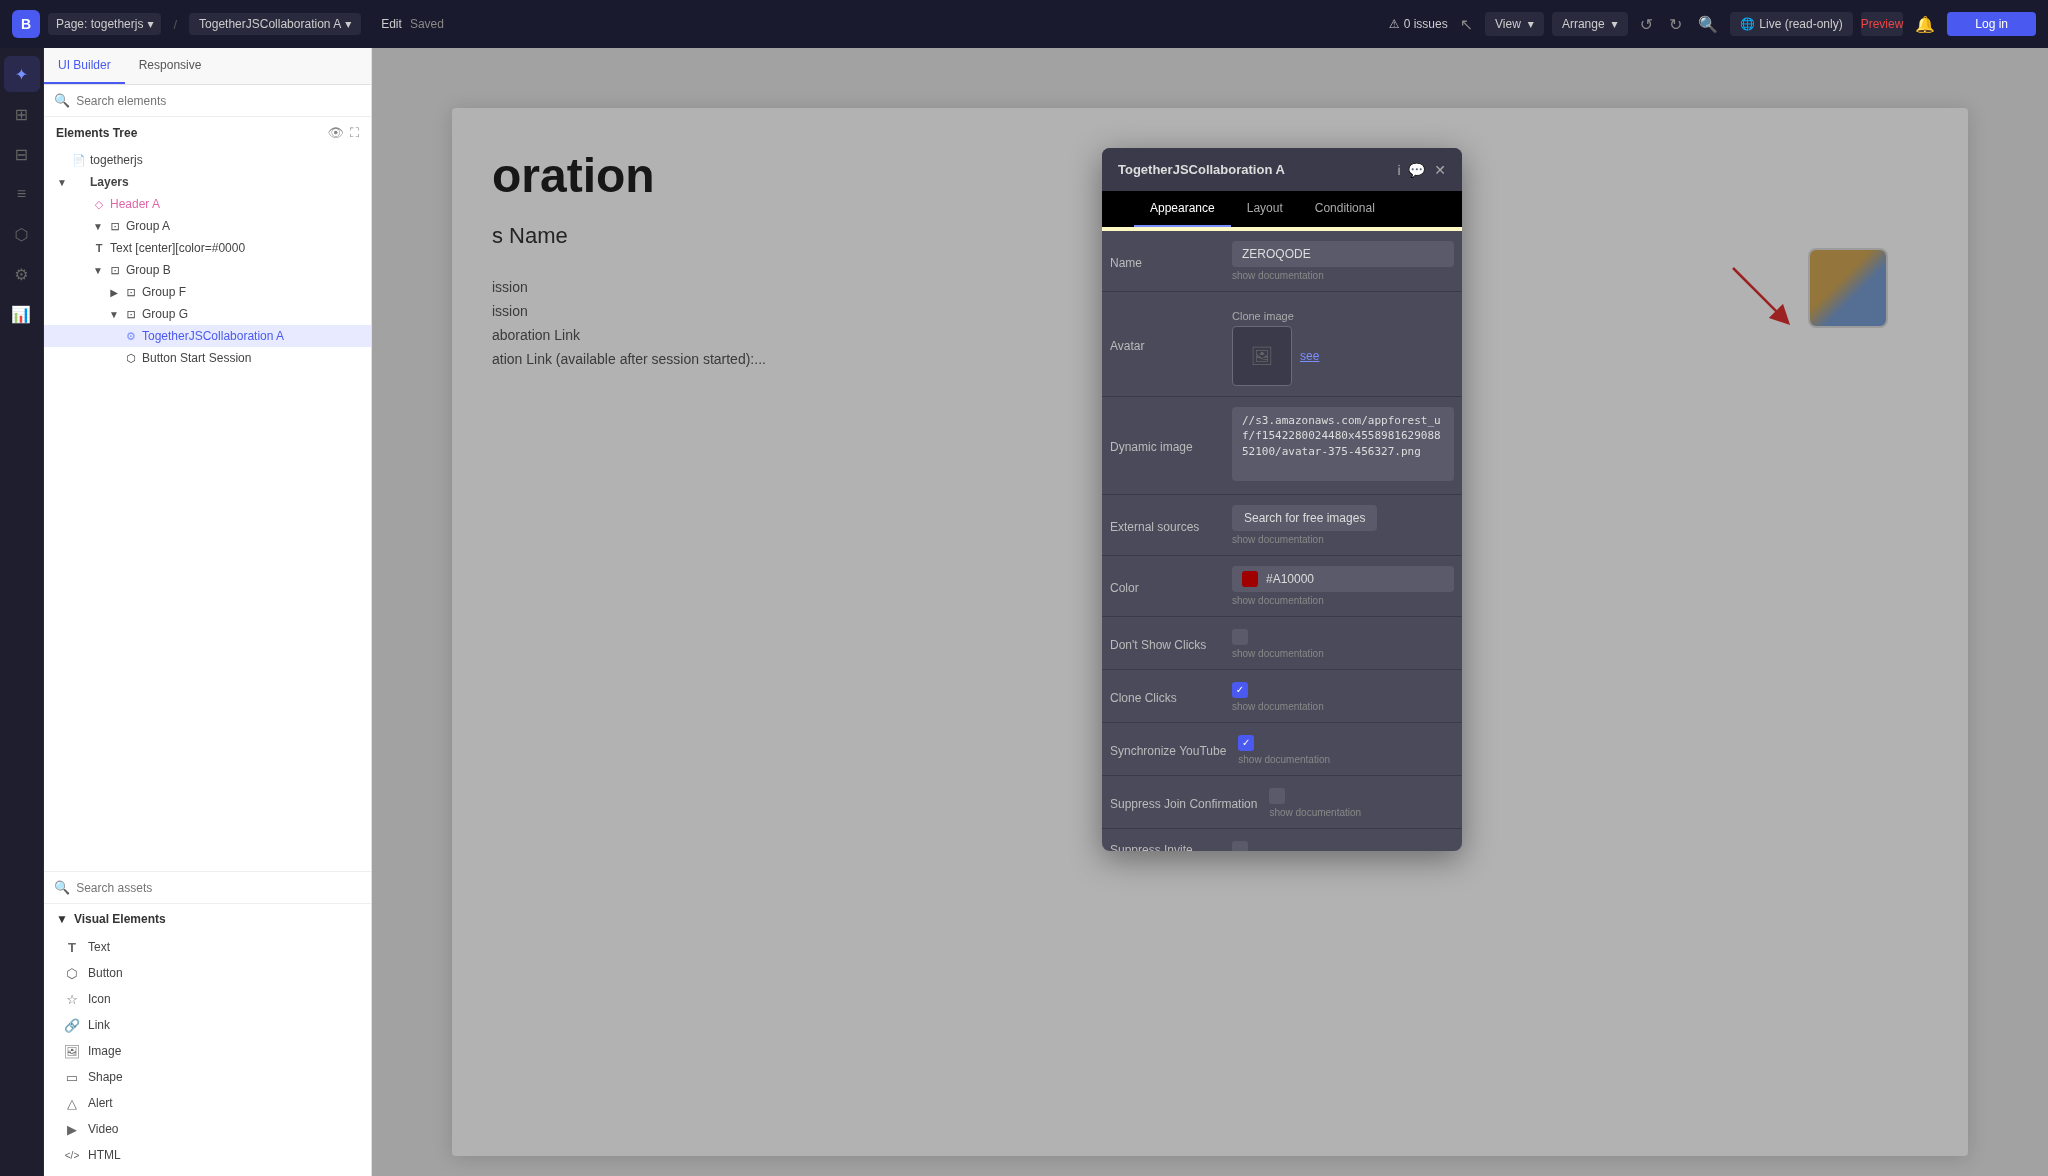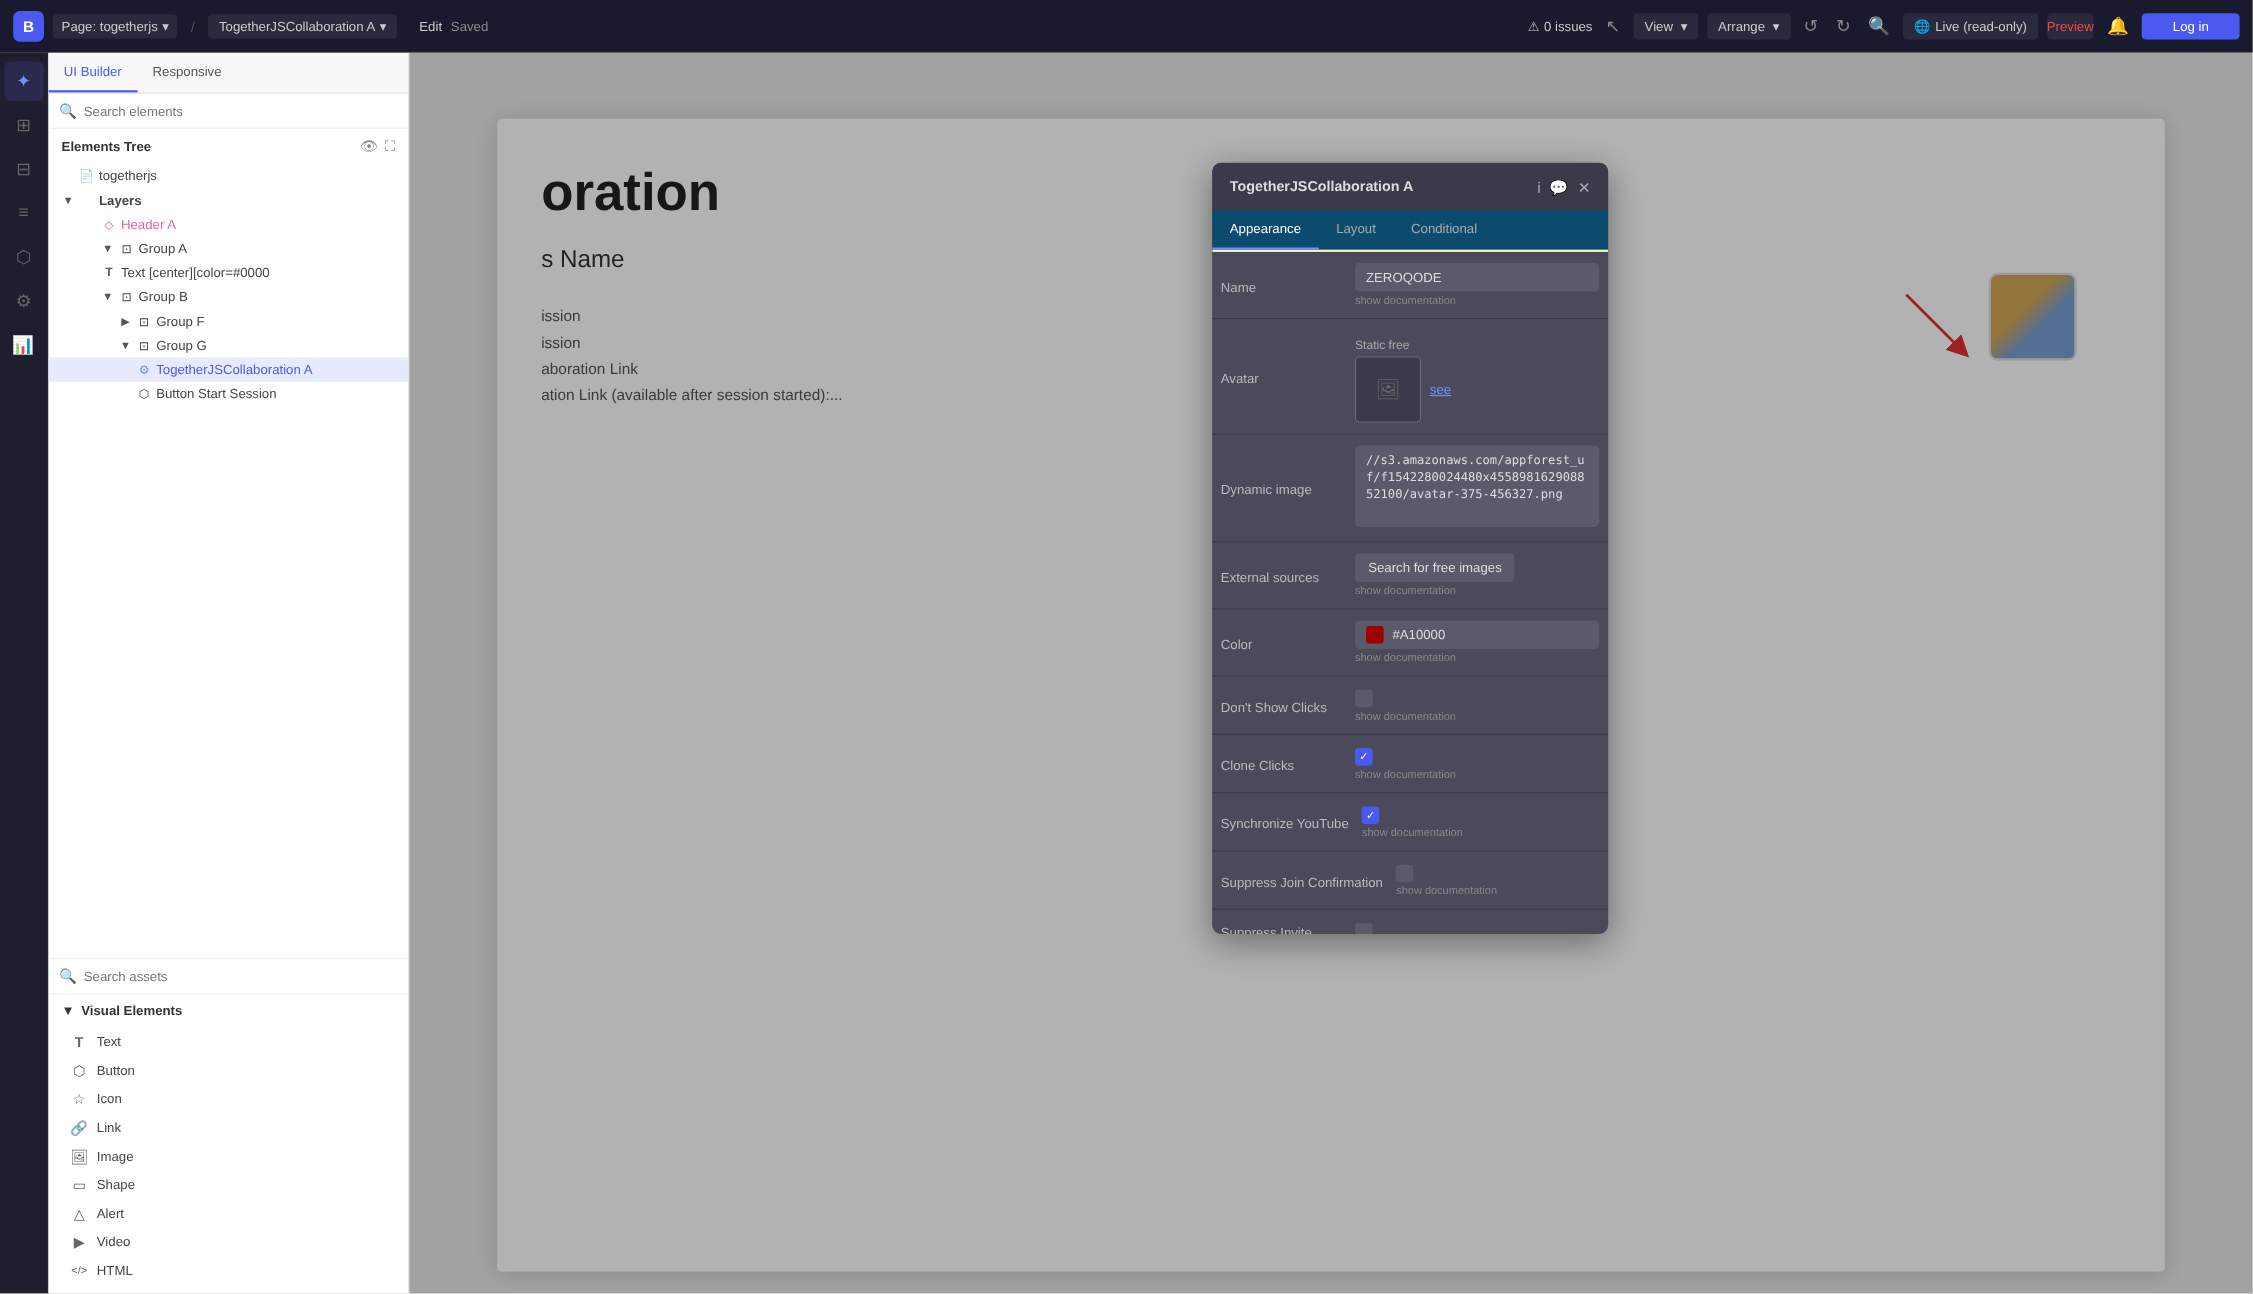--- a/index.html
+++ b/index.html
@@ -70,21 +70,21 @@
     .canvas-label { font-size: 14px; color: #555; margin-bottom: 8px; }
     .canvas-avatar { width: 80px; height: 80px; border-radius: 8px; background: linear-gradient(135deg, #d4a855, #7a9fd4); position: absolute; top: 140px; right: 80px; border: 2px solid #e0e0e0; }
 
     
     .modal-overlay { position: absolute; top: 0; left: 0; right: 0; bottom: 0; background: rgba(0,0,0,0.3); display: flex; align-items: flex-start; justify-content: center; padding-top: 100px; }
     .modal { width: 360px; background: #4a4a5a; border-radius: 8px; box-shadow: 0 8px 32px rgba(0,0,0,0.4); overflow: hidden; }
     .modal-header { display: flex; align-items: center; justify-content: space-between; padding: 12px 16px; background: #3a3a4a; }
     .modal-title { font-size: 13px; font-weight: 600; color: #ddd; }
     .modal-header-actions { display: flex; gap: 8px; align-items: center; }
     .modal-header-icon { color: #aaa; cursor: pointer; font-size: 14px; }
-    .modal-tabs { display: flex; border-bottom: 2px solid #fef9c3; background: #0c4a6e; }
+    .modal-tabs { display: flex; border-bottom: 4px solid #fef9c3; background: #000000; padding-left: 32px; }
     .modal-tab { padding: 10px 16px; font-size: 12px; color: #aaa; cursor: pointer; border-bottom: 2px solid transparent; }
     .modal-tab.active { color: white; border-bottom: 2px solid #7a8fff; }
     .modal-body { padding: 0; max-height: 620px; overflow-y: auto; }
     .modal-row-sub { font-size: 10px; color: #888; margin-top: 3px; cursor: pointer; }
     .modal-field { display: flex; align-items: center; padding: 10px 8px; border-bottom: 1px solid #3a3a4a; gap: 12px; }
     .modal-field-label { font-size: 12px; color: #bbb; min-width: 110px; padding-top: 4px; flex-shrink: 0; }
     .modal-field-content { flex: 1; }
     .modal-input { background: #5a5a6a; border: none; border-radius: 4px; padding: 6px 10px; color: #ddd; font-size: 12px; width: 100%; outline: none; }
     .modal-textarea { background: #5a5a6a; border: none; border-radius: 4px; padding: 6px 10px; color: #ddd; font-size: 12px; width: 100%; outline: none; resize: none; font-family: monospace; font-size: 11px; line-height: 1.4; }
     .modal-btn { background: #5a5a6a; border: none; border-radius: 4px; padding: 6px 12px; color: #ddd; font-size: 12px; cursor: pointer; }
@@ -349,21 +349,21 @@
               <div class="modal-input" style="cursor:text;">ZEROQODE</div>
               <div class="modal-row-sub">show documentation</div>
             </div>
           </div>
 
           <div class="modal-field">
             <span class="modal-field-label">Avatar</span>
             <div class="modal-field-content">
               <div class="avatar-row">
                 <div>
-                  <div class="avatar-sub-label">Static free</div>
+                  <div class="avatar-sub-label">Clone image</div>
                   <div style="display:flex; align-items:center; gap:8px;">
                     <div class="static-image-preview">
                       <span style="color:#666; font-size:18px;">🖼</span>
                     </div>
                     <span class="see-link">see</span>
                   </div>
                 </div>
               </div>
             </div>
           </div>

